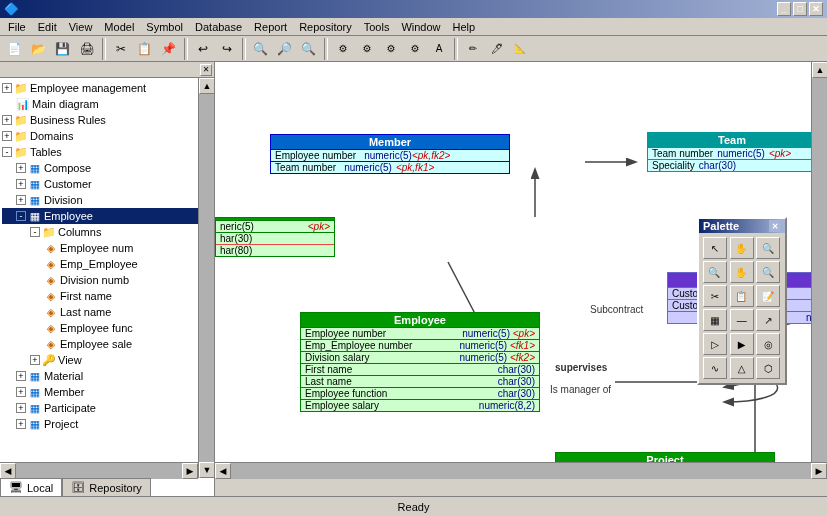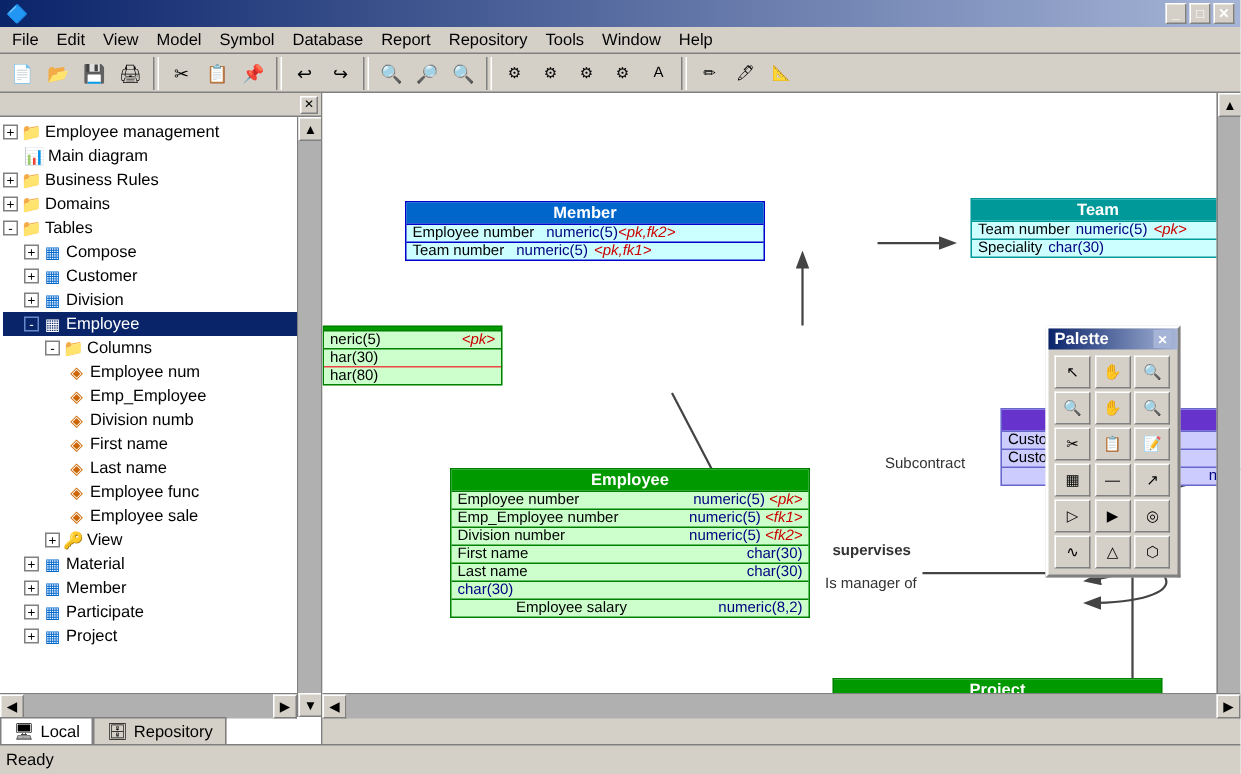--- a/index.html
+++ b/index.html
@@ -198,20 +198,21 @@
       height: 20px;
       background: #d4d0c8;
       border-top: 1px solid #808080;
       display: flex;
       align-items: center;
     }
     .status-left {
       flex: 1;
       padding: 0 4px;
       font-size: 11px;
+      text-align: center;
     }
     .status-right {
       padding: 0 8px;
       font-size: 11px;
       border-left: 1px solid #808080;
     }
 
     
     .bottom-tabs {
       position: absolute;
@@ -599,37 +600,38 @@
         <span style="flex:1;">Employee number</span>
         <span class="entity-col-type">numeric(5)</span>
         <span class="entity-col-key">&nbsp;&lt;pk&gt;</span>
       </div>
       <div class="entity-row">
         <span style="flex:1;">Emp_Employee number</span>
         <span class="entity-col-type">numeric(5)</span>
         <span class="entity-col-key">&nbsp;&lt;fk1&gt;</span>
       </div>
       <div class="entity-row">
-        <span style="flex:1;">Division number</span>
+        <span style="flex:1;">Division salary</span>
         <span class="entity-col-type">numeric(5)</span>
         <span class="entity-col-key">&nbsp;&lt;fk2&gt;</span>
       </div>
       <div class="entity-row">
         <span style="flex:1;">First name</span>
         <span class="entity-col-type">char(30)</span>
       </div>
       <div class="entity-row">
         <span style="flex:1;">Last name</span>
         <span class="entity-col-type">char(30)</span>
       </div>
       <div class="entity-row">
+        <span style="flex:1;">Employee function</span>
         <span class="entity-col-type">char(30)</span>
       </div>
       <div class="entity-row">
-        <span style="flex:1;margin-left:39px;">Employee salary</span>
+        <span style="flex:1;">Employee salary</span>
         <span class="entity-col-type">numeric(8,2)</span>
       </div>
     </div>
 
     <div class="entity" style="left:340px; top:390px; width:220px;">
       <div class="entity-title">Project</div>
       <div class="entity-row">
         <span style="flex:1;">Project number</span>
         <span class="entity-col-type">numeric(</span>
       </div>

